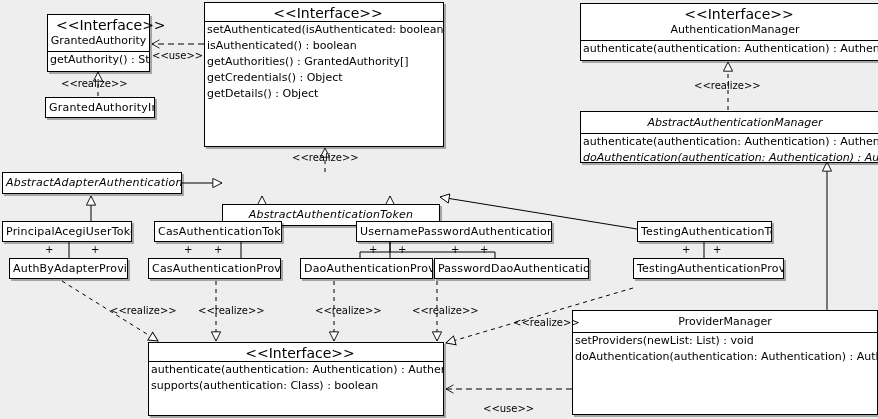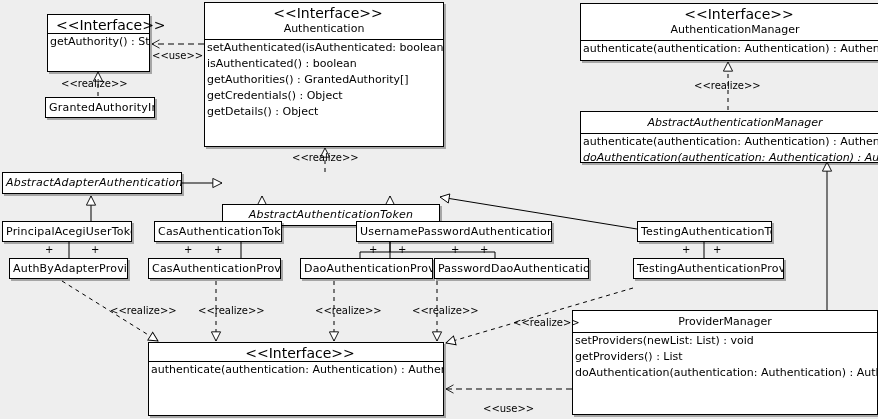--- a/index.html
+++ b/index.html
@@ -150,33 +150,33 @@
     <line x1="334" y1="281" x2="334" y2="341" stroke="#000" stroke-width="1" stroke-dasharray="4,4" marker-end="url(#hollowtri)"></line>
     <line x1="437" y1="281" x2="437" y2="341" stroke="#000" stroke-width="1" stroke-dasharray="4,4" marker-end="url(#hollowtri)"></line>
 
     <line x1="633" y1="288" x2="446" y2="343" stroke="#000" stroke-width="1" stroke-dasharray="4,4" marker-end="url(#hollowtri)"></line>
 
     <line x1="572" y1="389" x2="446" y2="389" stroke="#000" stroke-width="1" stroke-dasharray="6,4" marker-end="url(#openarrow)"></line>
   </svg>
 
   <div class="cls" style="left:47px; top:14px; width:103px; height:58px;">
     <div class="stereo">&lt;&lt;Interface&gt;&gt;</div>
+    <div class="name">GrantedAuthority</div>
     <div class="sep"></div>
     <div class="ops">
       <div class="op">getAuthority() : String</div>
     </div>
   </div>
 
   <div class="cls simple" style="left:45px; top:97px; width:110px; height:21px;">
     <div class="hdr">GrantedAuthorityImpl</div>
   </div>
 
   <div class="cls" style="left:204px; top:2px; width:240px; height:145px;">
     <div class="stereo">&lt;&lt;Interface&gt;&gt;</div>
-    <div class="name">Authentication</div>
     <div class="sep"></div>
     <div class="ops">
       <div class="op">setAuthenticated(isAuthenticated: boolean) : void</div>
       <div class="op">isAuthenticated() : boolean</div>
       <div class="op">getAuthorities() : GrantedAuthority[]</div>
       <div class="op">getCredentials() : Object</div>
       <div class="op">getDetails() : Object</div>
     </div>
   </div>
 
@@ -240,29 +240,29 @@
 
   <div class="cls simple" style="left:633px; top:258px; width:151px; height:21px;">
     <div class="hdr">TestingAuthenticationProvider</div>
   </div>
 
   <div class="cls" style="left:148px; top:342px; width:296px; height:74px;">
     <div class="stereo">&lt;&lt;Interface&gt;&gt;</div>
     <div class="sep"></div>
     <div class="ops">
       <div class="op">authenticate(authentication: Authentication) : Authentication</div>
+      <div class="op">supports(authentication: Class) : boolean</div>
     </div>
   </div>
 
   <div class="cls" style="left:572px; top:310px; width:306px; height:105px;">
     <div class="name" style="padding-top:3px;">ProviderManager</div>
     <div class="sep"></div>
     <div class="ops">
       <div class="op">setProviders(newList: List) : void</div>
-      <div class="op">getProviders() : List</div>
       <div class="op">doAuthentication(authentication: Authentication) : Authentication</div>
     </div>
   </div>
 
   <div class="edge-label" style="left:152px; top:50px;">&lt;&lt;use&gt;&gt;</div>
   <div class="edge-label" style="left:61px; top:78px;">&lt;&lt;realize&gt;&gt;</div>
   <div class="edge-label" style="left:292px; top:152px;">&lt;&lt;realize&gt;&gt;</div>
   <div class="edge-label" style="left:694px; top:80px;">&lt;&lt;realize&gt;&gt;</div>
   <div class="edge-label" style="left:110px; top:305px;">&lt;&lt;realize&gt;&gt;</div>
   <div class="edge-label" style="left:198px; top:305px;">&lt;&lt;realize&gt;&gt;</div>

